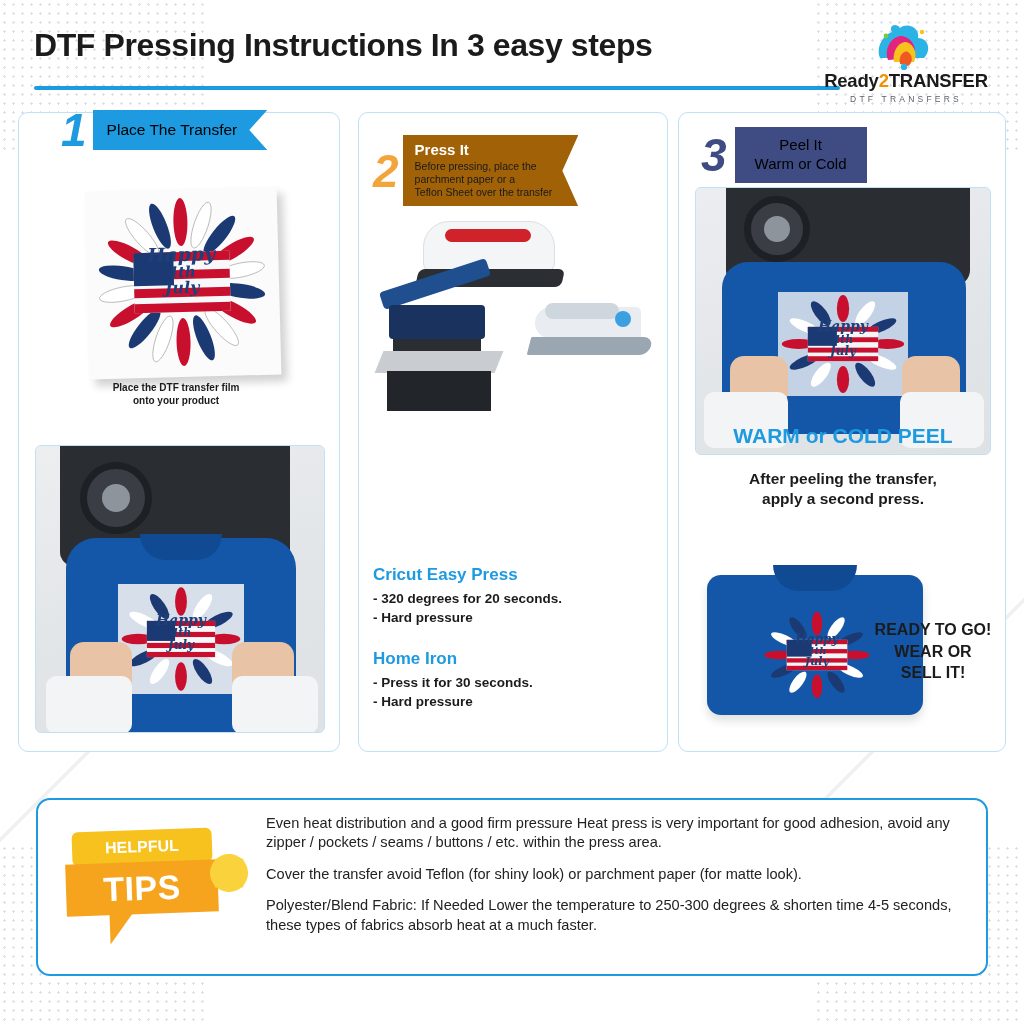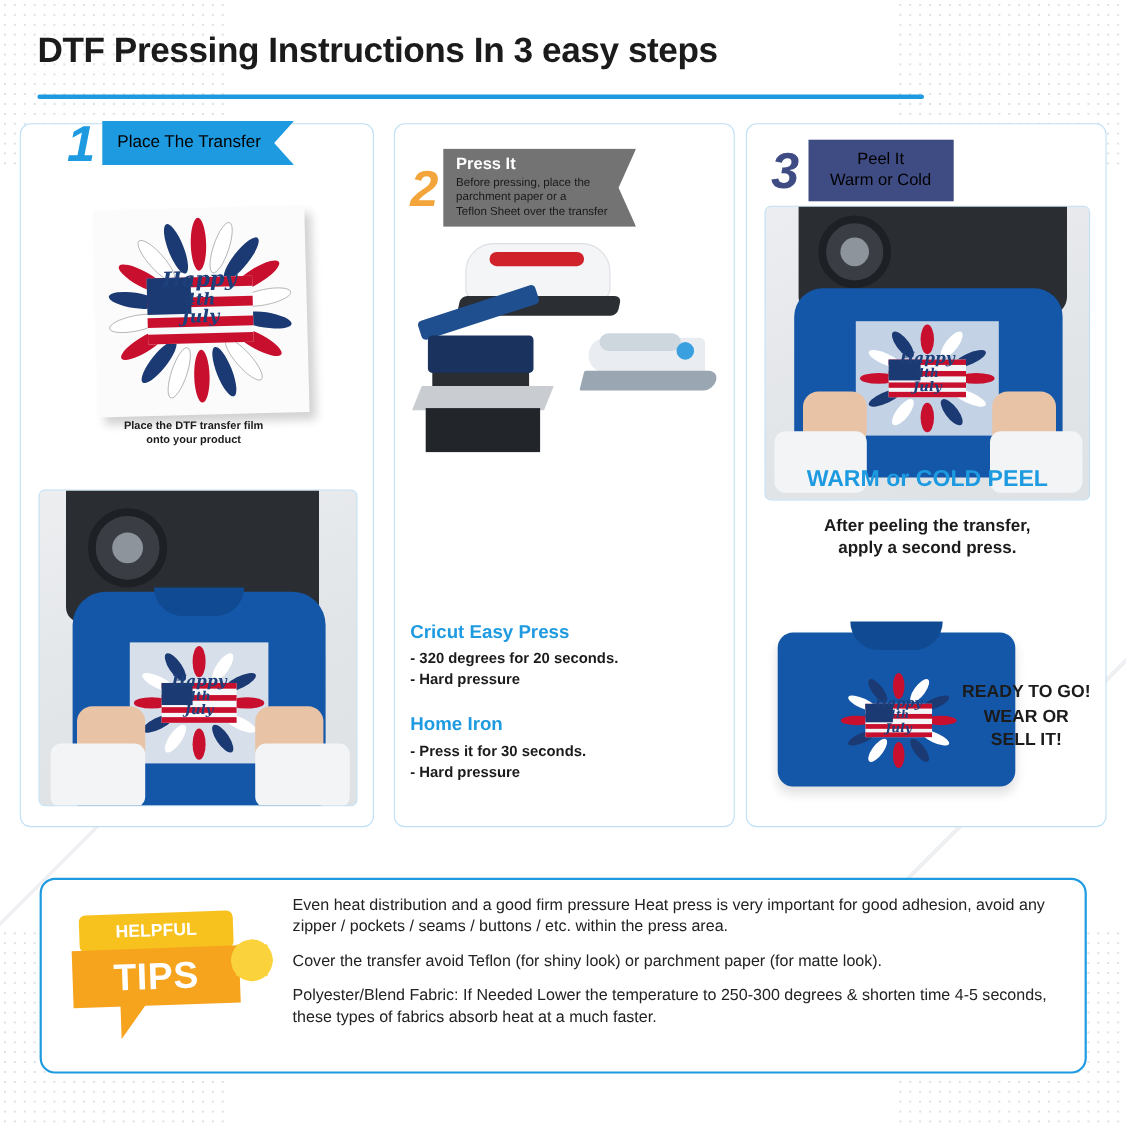--- a/index.html
+++ b/index.html
@@ -74,21 +74,21 @@
   .b1 .rb {
     background:#1d9ae0; padding:11px 16px 11px 14px; font-size:15.5px; margin-left:6px;
     clip-path: polygon(0 0, 100% 0, calc(100% - 18px) 50%, 100% 100%, 0 100%);
     padding-right:30px;
   }
 
   
   .b2 { left:14px; top:22px; }
   .b2 .num { color:#f3a53b; }
   .b2 .rb {
-    background:#737373; padding:6px 26px 7px 12px; margin-left:4px; color:#fff;
+    background:#a16207; padding:6px 26px 7px 12px; margin-left:4px; color:#fff;
     clip-path: polygon(0 0, 100% 0, calc(100% - 16px) 50%, 100% 100%, 0 100%);
   }
   .b2 .rb .h { font-size:15px; font-weight:bold; }
   .b2 .rb .s { font-size:10.5px; font-weight:normal; line-height:1.25; margin-top:2px; color:#1a1a1a;}
 
   
   .b3 { left:22px; top:14px; }
   .b3 .num { color:#3f4c83; }
   .b3 .rb {
     background:#3f4c83; padding:9px 20px; margin-left:8px; font-size:15px; line-height:1.25;
@@ -176,20 +176,39 @@
 <div class="dots tr"></div>
 <div class="dots bl"></div>
 <div class="dots br"></div>
 <div class="diag a"></div>
 <div class="diag b"></div>
 
 <div class="header">
   <div class="title">DTF Pressing Instructions In 3 easy steps</div>
   <div class="title-rule"></div>
 
+  <div class="logo">
+    <div class="logo-splat">
+      <svg width="168" height="48" viewBox="0 0 168 48">
+        <g transform="translate(52,2)">
+          <path d="M6 34 C2 24 8 12 18 8 C14 2 22 -2 26 4 C34 -2 46 4 44 14 C54 14 58 26 50 34 Z" fill="#2bb3e6"></path>
+          <path d="M14 36 C10 26 16 14 26 12 C36 12 44 22 40 34 Z" fill="#e4237f"></path>
+          <path d="M20 38 C18 28 24 18 32 18 C40 20 44 30 40 38 Z" fill="#f7c11e"></path>
+          <path d="M26 40 C24 32 30 26 34 28 C40 32 38 40 34 42 Z" fill="#f05a22"></path>
+          <circle cx="30" cy="43" r="3.2" fill="#2bb3e6"></circle>
+          <circle cx="12" cy="12" r="2.4" fill="#7ac943"></circle>
+          <circle cx="48" cy="8" r="2.2" fill="#f7c11e"></circle>
+        </g>
+      </svg>
+    </div>
+    <div class="logo-word">
+      <span>Ready</span><span class="two">2</span><span>TRANSFER</span>
+    </div>
+    <div class="logo-sub">DTF TRANSFERS</div>
+  </div>
 </div>
 
 <div class="col c1">
   <div class="banner b1">
     <div class="num">1</div>
     <div class="rb">Place The Transfer</div>
   </div>
 
   <div class="film" style="left:68px; top:76px; width:192px; height:188px;">
     <div class="art" style="position:absolute; left:10px; top:8px; width:170px; height:170px;">

